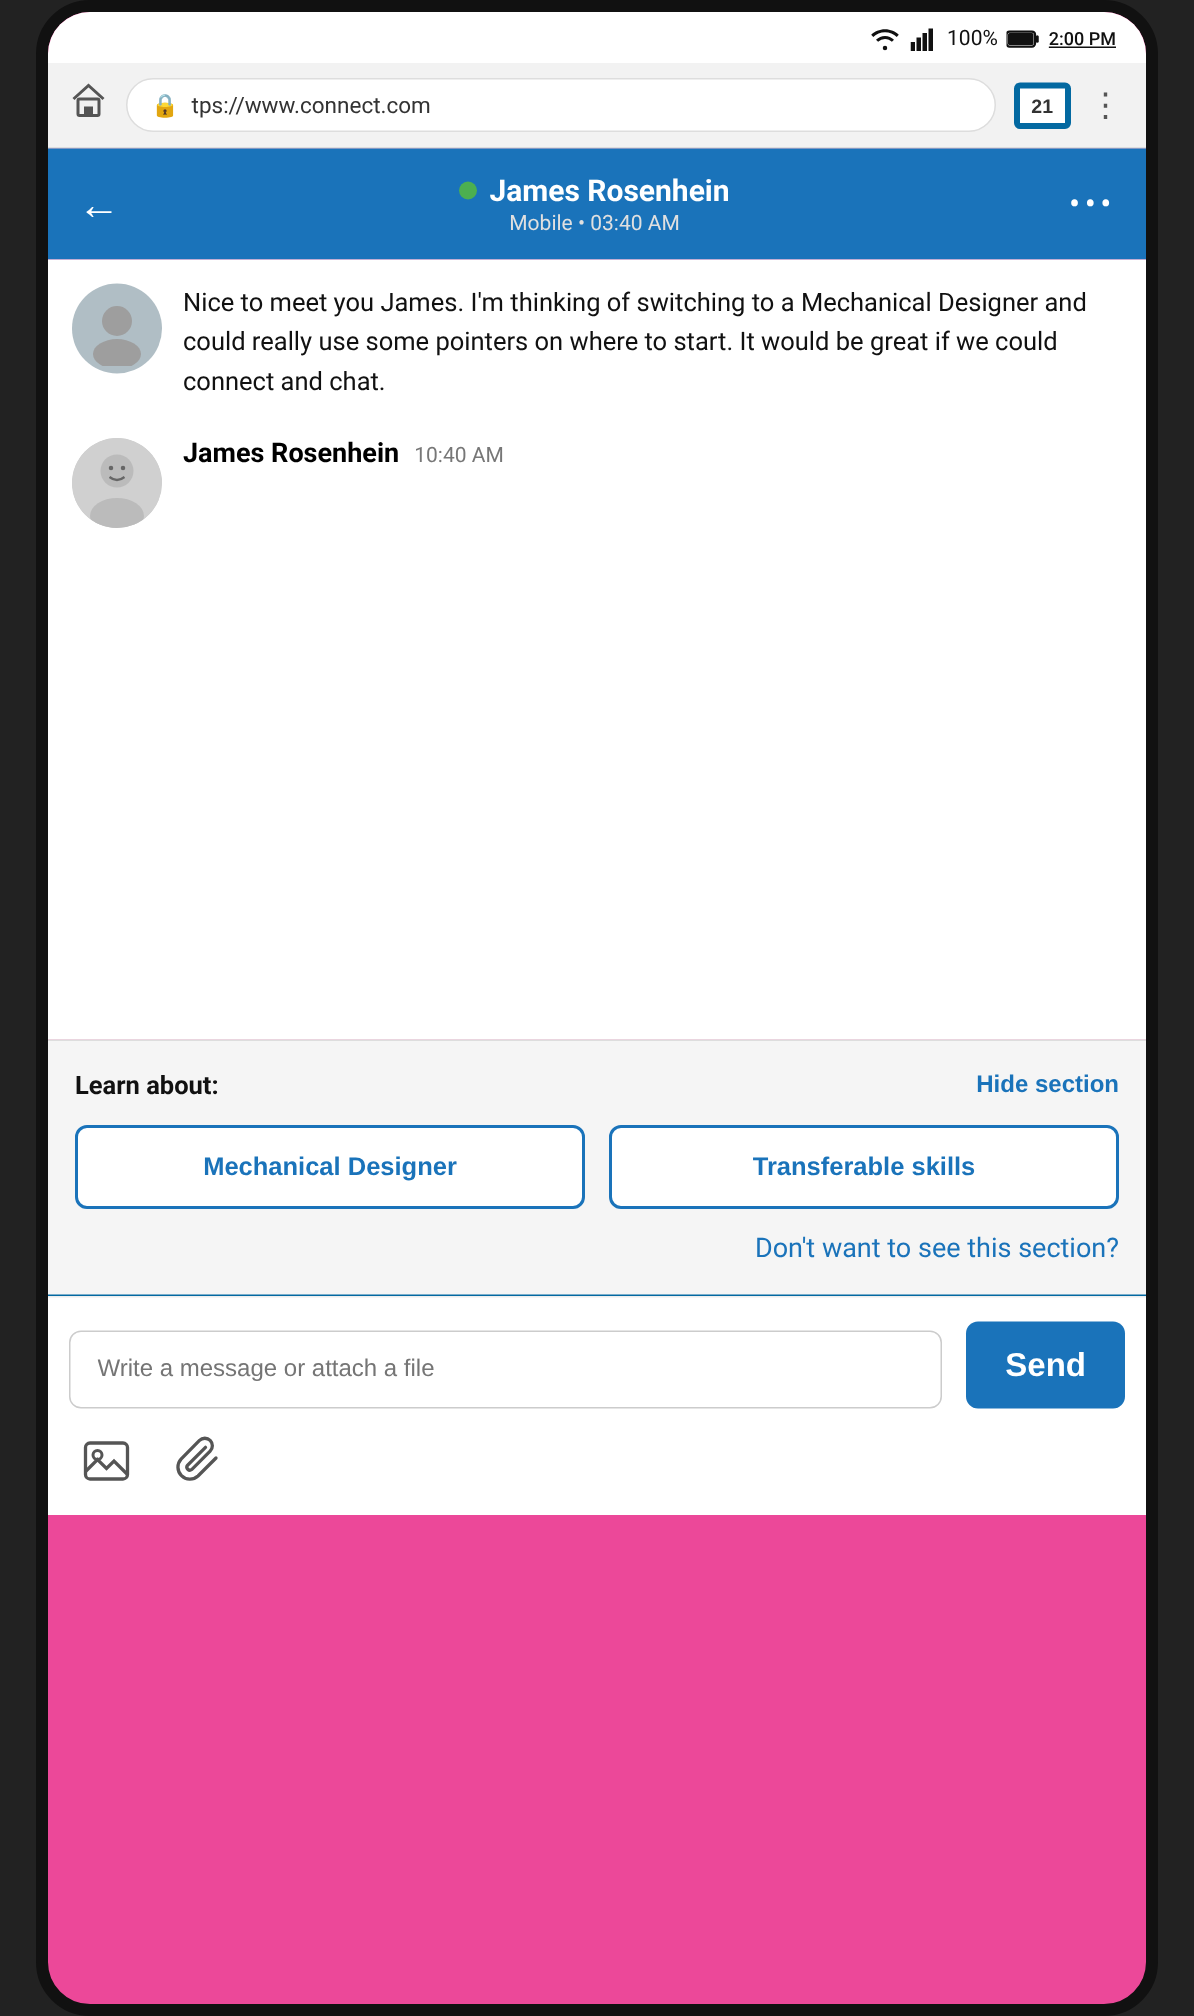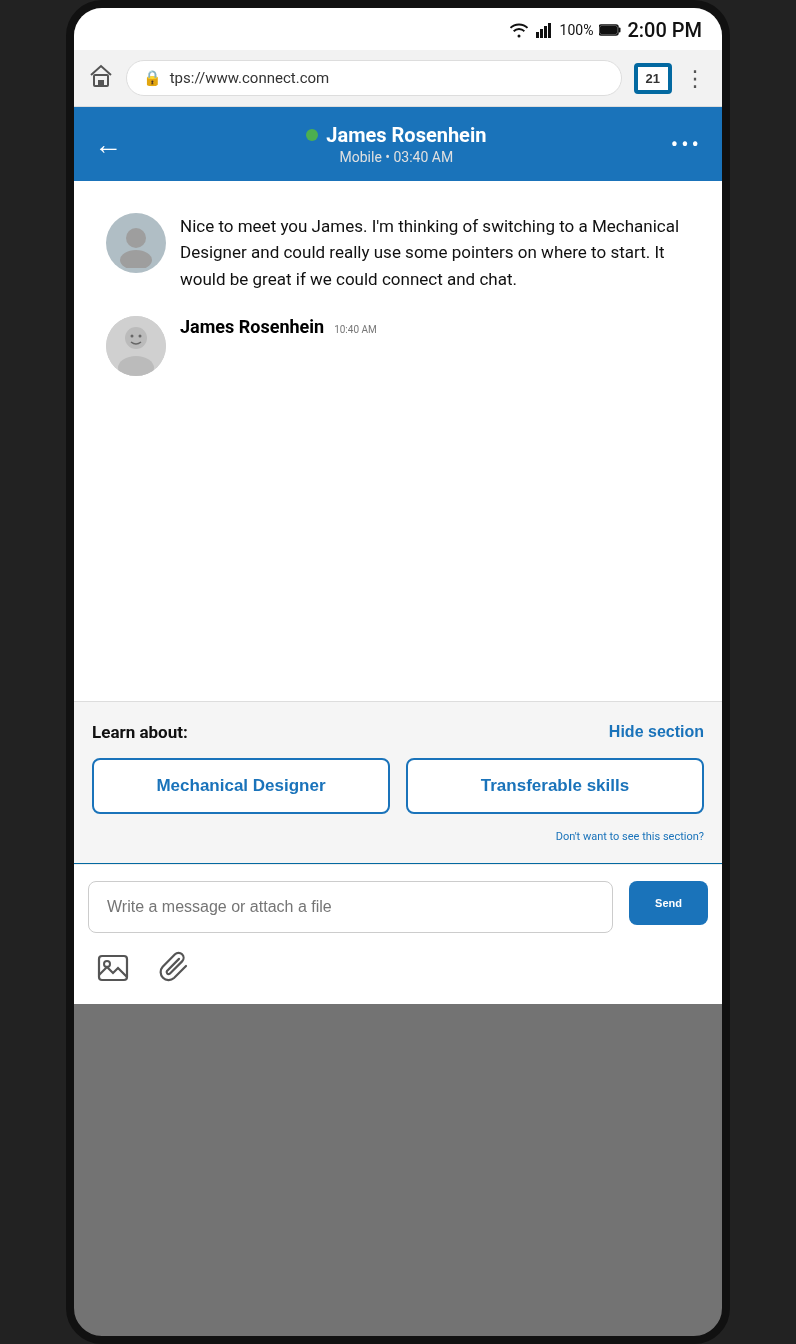--- a/index.html
+++ b/index.html
@@ -6,23 +6,23 @@
     * { box-sizing: border-box; margin: 0; padding: 0; }
     body {
       background: #222;
       display: flex;
       justify-content: center;
       align-items: flex-start;
       min-height: 100vh;
       font-family: -apple-system, BlinkMacSystemFont, 'Segoe UI', Roboto, sans-serif;
     }
     .phone-frame {
-      width: 664px;
+      width: 748px;
       min-height: 1344px;
-      background: #737373;
+      background: #ec4899;
       position: relative;
       overflow: hidden;
       border: 8px solid #111;
       border-radius: 36px;
     }
     
     .status-bar {
       background: #fff;
       padding: 10px 20px 8px;
       display: flex;
@@ -130,21 +130,21 @@
     }
     .header-more-btn {
       font-size: 22px;
       color: #fff;
       cursor: pointer;
       letter-spacing: 3px;
     }
     
     .chat-area {
       background: #fff;
-      padding: 32px;
+      padding: 16px;
       min-height: 520px;
     }
     .message-row {
       display: flex;
       align-items: flex-start;
       margin-bottom: 24px;
     }
     .message-row.received {
       gap: 14px;
     }
@@ -167,21 +167,21 @@
       align-items: baseline;
       gap: 10px;
       margin-bottom: 6px;
     }
     .message-sender-name {
       font-size: 18px;
       font-weight: 700;
       color: #000;
     }
     .message-time {
-      font-size: 10px;
+      font-size: 14px;
       color: #777;
       text-align: right;
     }
     .message-text {
       font-size: 17px;
       line-height: 1.55;
       color: #111;
     }
     .message-text strong {
       font-weight: 700;
@@ -227,53 +227,53 @@
       font-size: 17px;
       font-weight: 700;
       cursor: pointer;
       text-align: center;
     }
     .dont-want-link {
       display: flex;
       justify-content: flex-end;
     }
     .dont-want-text {
-      font-size: 11px;
+      font-size: 18px;
       color: #1a73ba;
       cursor: pointer;
     }
     
     .message-input-area {
       background: #fff;
       padding: 16px 14px 12px;
       border-top: 1px solid #eee;
     }
     .input-row {
       display: flex;
       gap: 16px;
-      align-items: flex-start;
+      align-items: flex-end;
       margin-bottom: 14px;
     }
     .message-input {
       flex: 1;
       padding: 16px 18px;
       border: 1px solid #ccc;
       border-radius: 8px;
       font-size: 16px;
       color: #aaa;
       outline: none;
       background: #fff;
     }
     .send-button {
       background: #1a73ba;
       color: #fff;
       border: none;
       border-radius: 8px;
       padding: 16px 26px;
-      font-size: 11px;
+      font-size: 22px;
       font-weight: 700;
       cursor: pointer;
     }
     .input-actions {
       display: flex;
       gap: 20px;
       padding-left: 4px;
     }
     .input-action-btn {
       background: none;
@@ -318,21 +318,21 @@
         <rect x="8" y="4" width="3" height="12" fill="#111"></rect>
         <rect x="12" y="1" width="3" height="15" fill="#111"></rect>
       </svg>
       <span>100%</span>
 
       <svg width="22" height="14" viewBox="0 0 22 14">
         <rect x="0" y="2" width="19" height="10" rx="2" fill="none" stroke="#111" stroke-width="1.5"></rect>
         <rect x="1" y="3" width="17" height="8" rx="1" fill="#111"></rect>
         <rect x="19.5" y="4.5" width="2" height="5" rx="1" fill="#111"></rect>
       </svg>
-      <span style="font-size:20px;font-weight:500;">2:00 PM</span>
+      <span style="font-size:12px;font-weight:500;text-decoration:underline;">2:00 PM</span>
     </div>
   </div>
 
   <div class="browser-bar">
     <span class="browser-home-btn">
       <svg width="26" height="26" viewBox="0 0 26 26" fill="none">
         <path d="M3 12L13 3l10 9" stroke="#555" stroke-width="2" fill="none"></path>
         <rect x="6" y="12" width="14" height="11" rx="1" fill="none" stroke="#555" stroke-width="2"></rect>
         <rect x="10" y="17" width="6" height="6" fill="#555"></rect>
       </svg>

